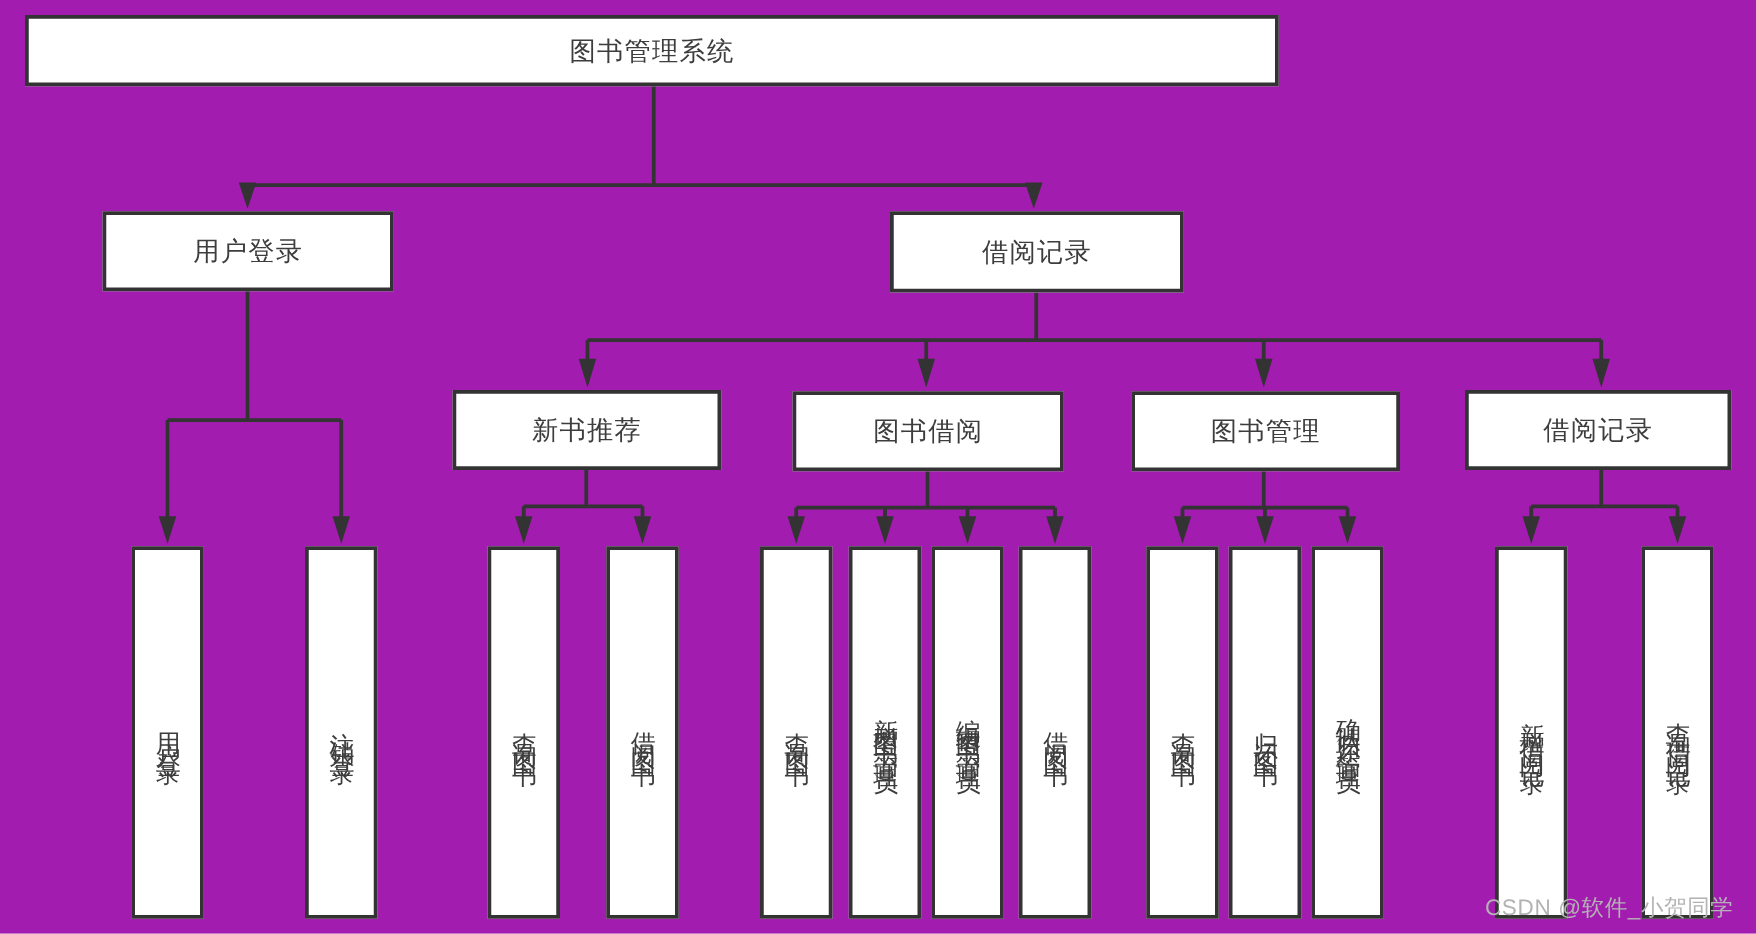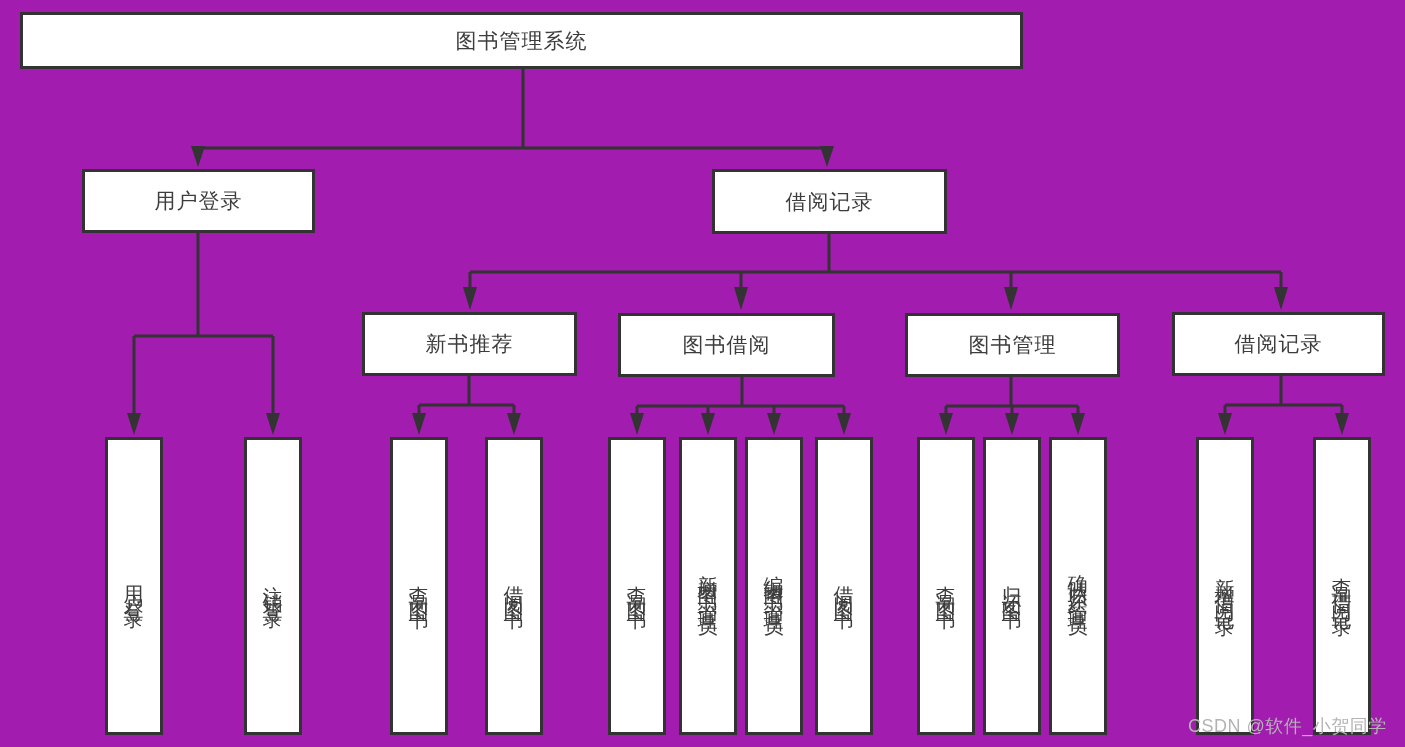--- a/index.html
+++ b/index.html
@@ -153,21 +153,21 @@
   <div class="node hbox" style="left:82px; top:169px; width:233px;">
     <span>用户登录</span>
   </div>
   <div class="node hbox" style="left:712px; top:169px; width:235px; height:65px;">
     <span>借阅记录</span>
   </div>
 
   <div class="node hbox" style="left:362px; top:312px; width:215px;text-align:center;">
     <span>新书推荐</span>
   </div>
-  <div class="node hbox" style="left:618px; top:313px; width:217px;">
+  <div class="node hbox" style="left:634px; top:313px; width:217px;">
     <span>图书借阅</span>
   </div>
   <div class="node hbox" style="left:905px; top:313px; width:215px;">
     <span>图书管理</span>
   </div>
   <div class="node hbox" style="left:1172px; top:312px; width:213px;">
     <span>借阅记录</span>
   </div>
 
   <div class="node vbox" style="left:105px;">

